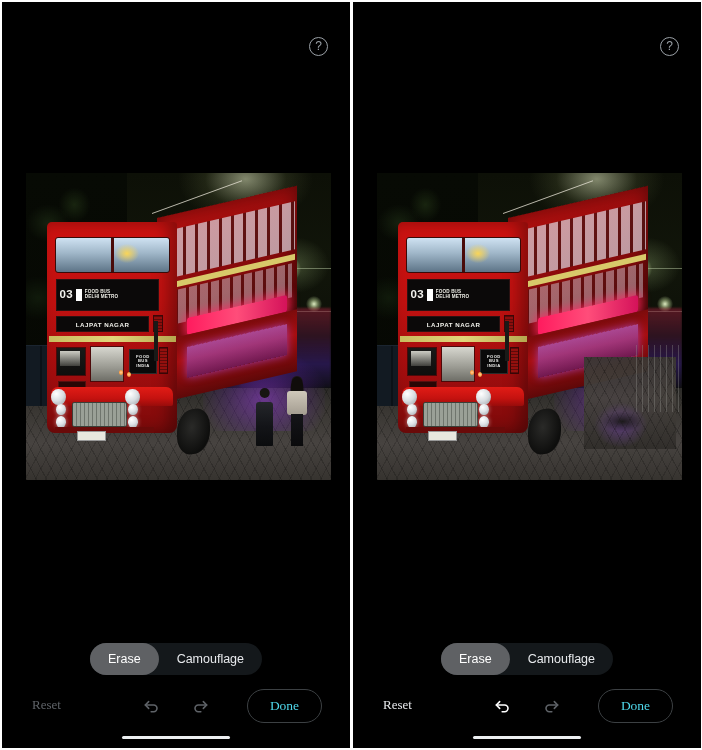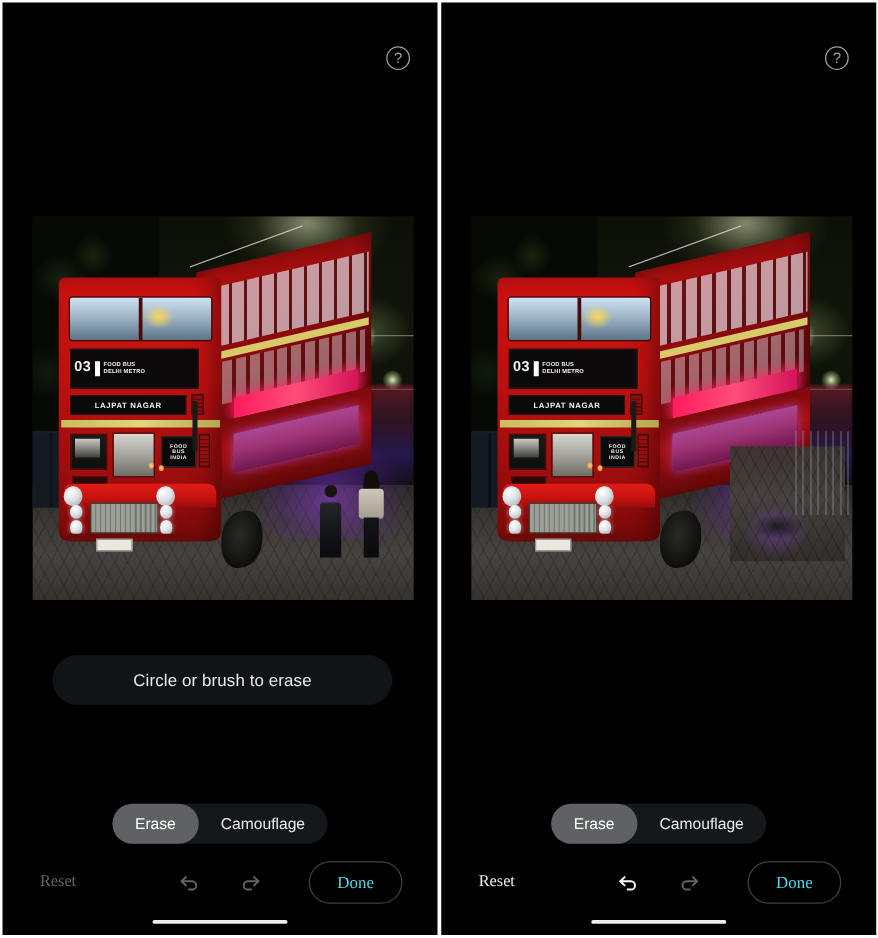--- a/index.html
+++ b/index.html
@@ -194,21 +194,21 @@
     position: absolute; left: 52%; top: 18%; width: 22%; height: 55%;
     background: radial-gradient(ellipse, rgba(255,215,80,.95) 0%, rgba(255,190,40,0) 72%);
   }
   .route-board {
     position: absolute; left: 7%; top: 27%; width: 79%; height: 15%;
     background: #0b0909; border: 1px solid #2a1212; display: flex; align-items: center;
     padding: 0 2px; gap: 3px;
   }
   .route-num {
     color: #f3f3ef; font-weight: bold; font-size: 11.5px; letter-spacing: .3px;
-    border-right: 4px solid #ffffff; padding-right: 3px; line-height: 1;
+    border-right: 6px solid #ffffff; padding-right: 3px; line-height: 1;
   }
   .route-text { display: flex; flex-direction: column; line-height: 1.08; }
   .route-text span { color: #efefe8; font-size: 4.6px; font-weight: bold; letter-spacing: .15px; }
   .dest-board {
     position: absolute; left: 7%; top: 44.5%; width: 71%; height: 7.5%;
     background: #0b0909; border: 1px solid #2a1212;
     display: flex; align-items: center; justify-content: center;
   }
   .dest-board span { color: #f2f2ec; font-size: 6.2px; font-weight: bold; letter-spacing: .5px; }
   .vent {
@@ -496,23 +496,20 @@
         </div>
         <div class="person p2">
           <div class="p-head"></div>
           <div class="p-hair"></div>
           <div class="p-body"></div>
           <div class="p-legs"></div>
         </div>
       </div>
     </div>
 
-    <div class="hint-chip">
-      <span>Circle or brush to erase</span>
-    </div>
 
     <div class="mode-toggle">
       <div class="mode-btn active">Erase</div>
       <div class="mode-btn">Camouflage</div>
     </div>
 
     <div class="bottombar">
       <div class="reset-btn">Reset</div>
       <div class="undo-redo">
         <div class="icon-btn">

